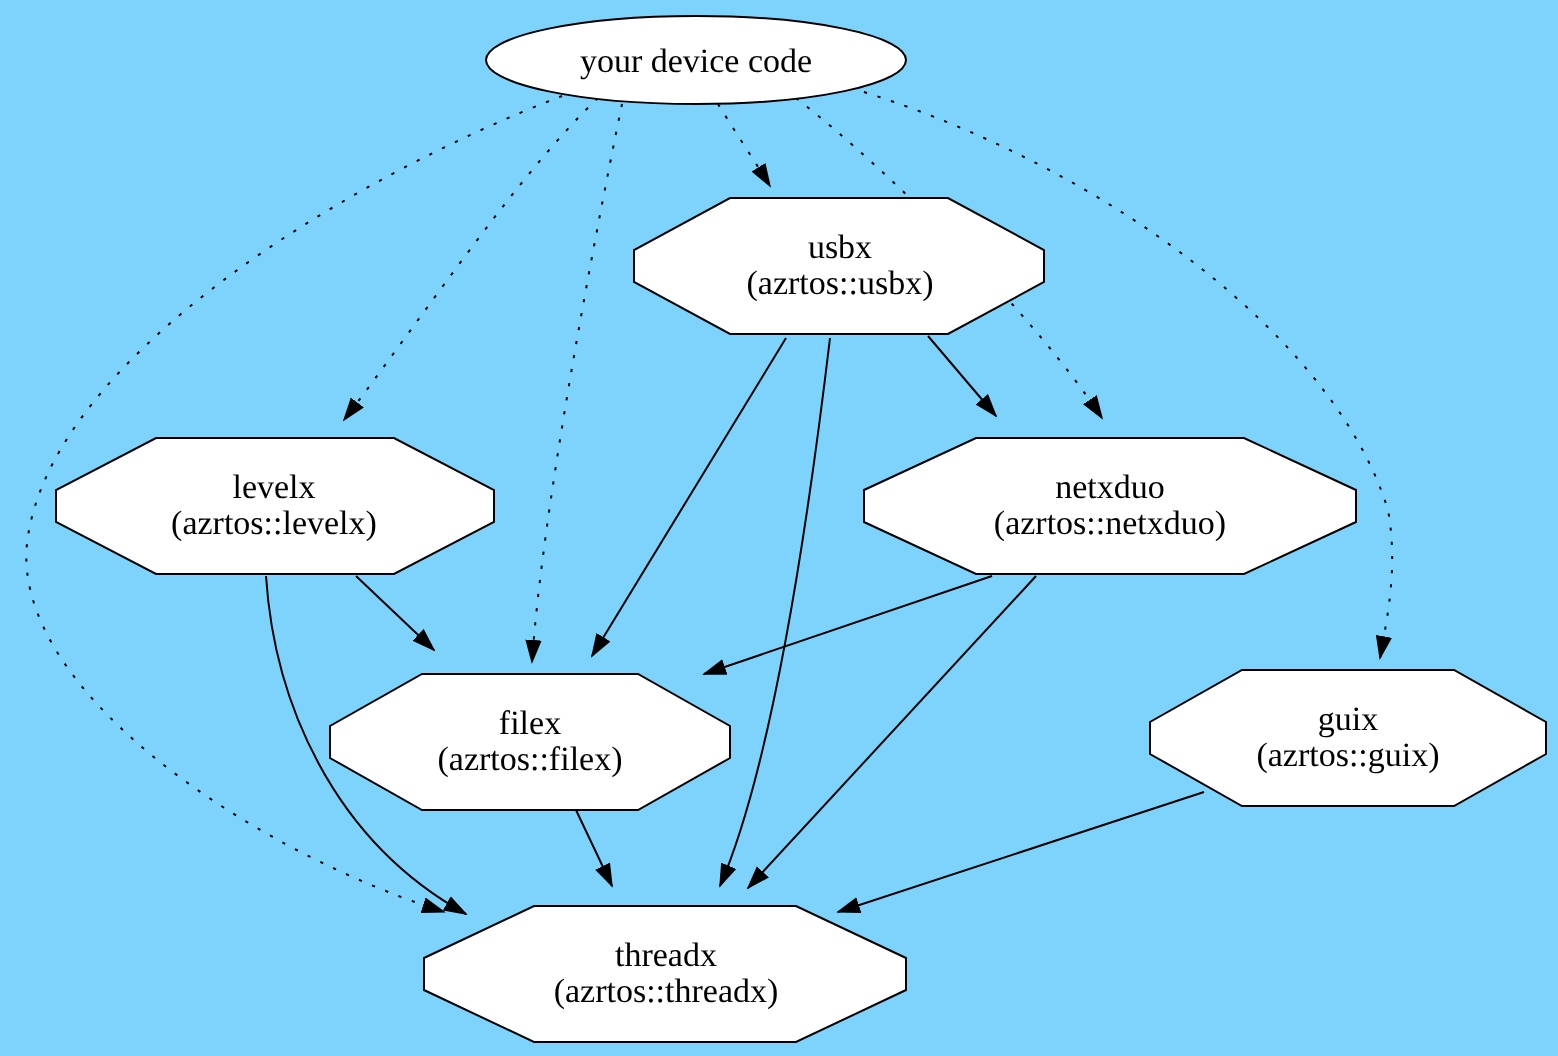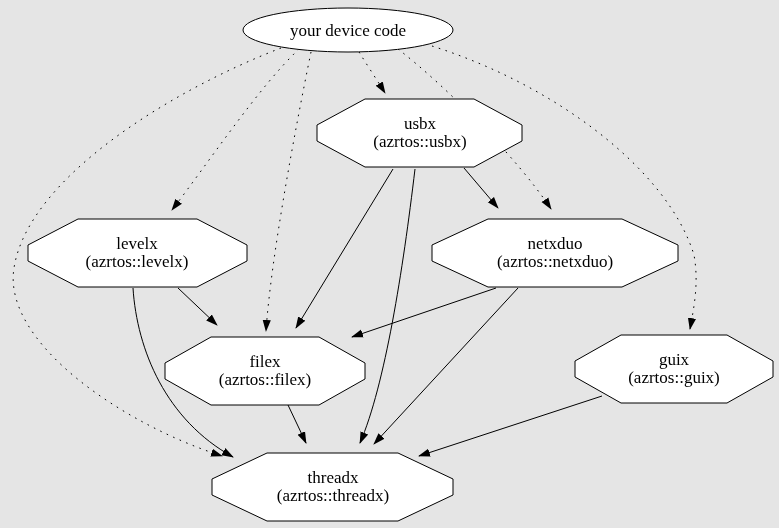--- a/index.html
+++ b/index.html
@@ -4,21 +4,21 @@
 <style>
   html, body {
     margin: 0;
     padding: 0;
     background: #ffffff;
   }
   .canvas {
     position: relative;
     width: 779px;
     height: 528px;
-    background: #e5e5e5;
+    background: #7dd3fc;
     font-family: "Liberation Serif", "DejaVu Serif", serif;
   }
   svg { display: block; }
   .node-shape {
     fill: #ffffff;
     stroke: #000000;
     stroke-width: 1;
   }
   .edge {
     fill: none;

